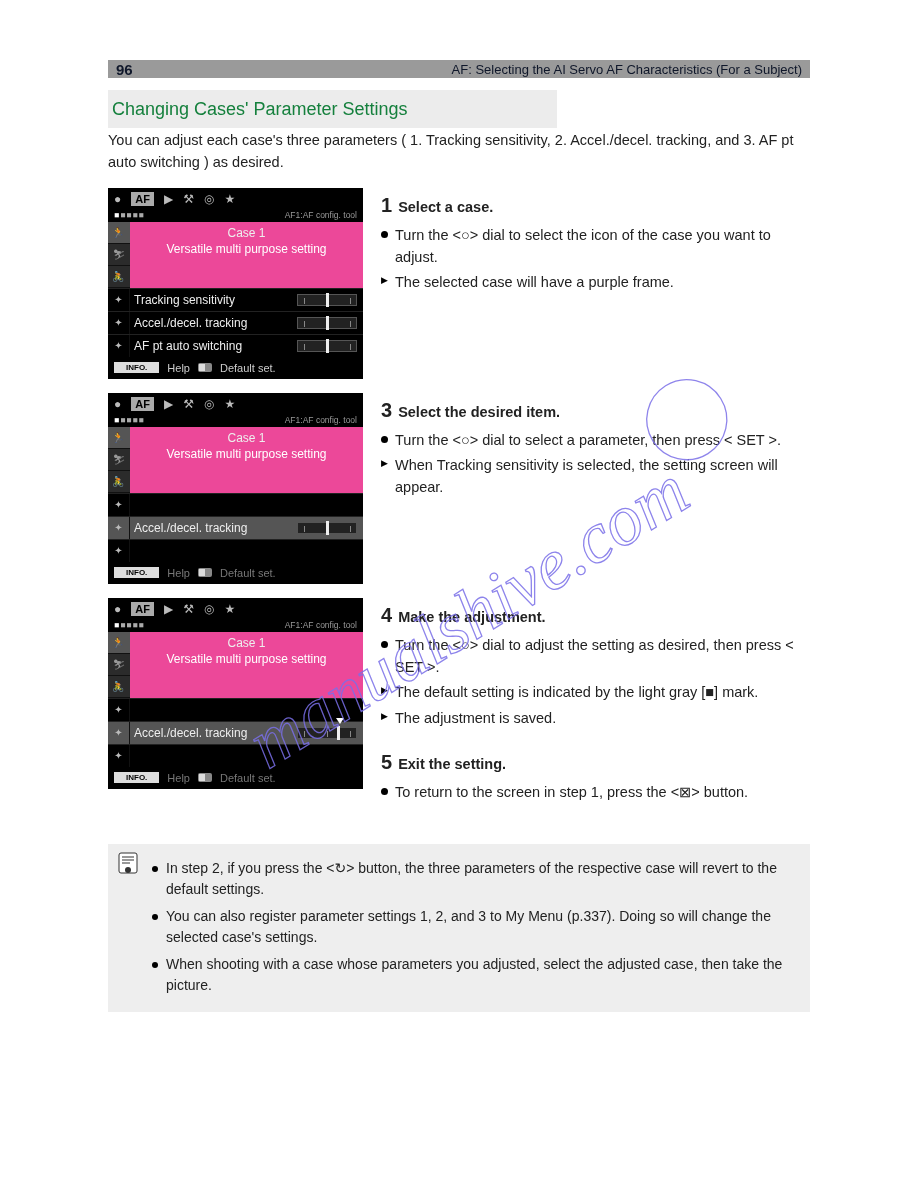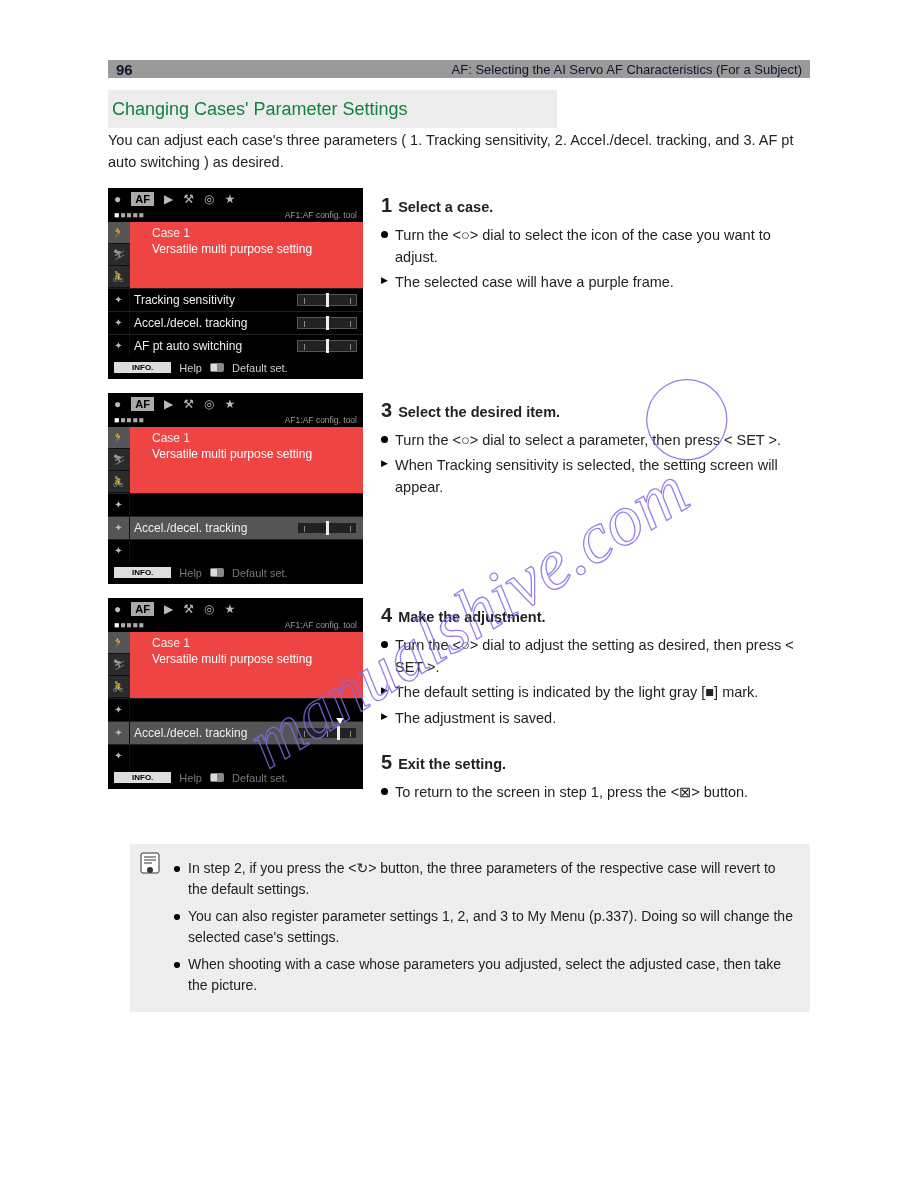--- a/index.html
+++ b/index.html
@@ -32,41 +32,41 @@
   .lcd .top-tabs span.af { background: #aaa; color: #000; font-weight: bold; padding: 1px 4px; font-size: 11px; }
   .lcd .sub-tabs { display: flex; justify-content: space-between; align-items: center; background: #000; padding: 0 6px 2px 6px; font-size: 8.5px; color: #999; }
   .lcd .sub-tabs .dots span { color: #aaa; letter-spacing: 1px; }
   .lcd .sub-tabs .dots span.active { color: #fff; }
 
   .lcd .case-row { display: flex; }
   .lcd .side-icons { width: 22px; background: #2b2b2b; display: flex; flex-direction: column; }
   .lcd .side-icons div { height: 22px; border-bottom: 1px solid #111; display: flex; align-items: center; justify-content: center; font-size: 10px; color: #999; }
   .lcd .side-icons div.active { background: #555; color: #fff; }
 
-  .lcd .case-header { flex: 1; background: #ef4444; padding: 4px 22px; }
+  .lcd .case-header { flex: 1; background: #ec4899; text-align: center; padding: 4px 12px; }
   .lcd .case-header .title { font-size: 12px; color: #eee; }
   .lcd .case-header .desc { font-size: 12px; color: #fff; line-height: 1.25; margin-top: 2px; }
 
   .lcd .param-row { display: flex; align-items: center; background: #000; border-top: 1px solid #222; }
   .lcd .param-row.selected { background: #555; }
   .lcd .param-row .picon { width: 22px; height: 22px; display: flex; align-items: center; justify-content: center; font-size: 10px; color: #bbb; border-right: 1px solid #111; }
   .lcd .param-row .plabel { flex: 1; padding: 3px 4px; font-size: 12px; color: #eee; }
   .lcd .param-row .slider { width: 60px; height: 12px; margin-right: 6px; background: linear-gradient(#222,#222); border: 1px solid #555; position: relative; }
   .lcd .param-row .slider .dot { position: absolute; top: -2px; width: 3px; height: 14px; background: #eee; }
   .lcd .param-row .slider .tick { position: absolute; top: 3px; width: 1px; height: 6px; background: #888; }
   .lcd .param-row .slider-pointer { position: absolute; top: -10px; width: 0; height: 0; border-left: 4px solid transparent; border-right: 4px solid transparent; border-top: 6px solid #fff; }
 
   .lcd .footer { display: flex; align-items: center; background: #000; height: 22px; padding: 0 6px; gap: 8px; font-size: 11px; color: #ccc; }
-  .lcd .footer .info-btn { background: #ddd; color: #000; font-size: 8px; padding: 1px 18px; font-weight: bold; }
+  .lcd .footer .info-btn { background: #ddd; color: #000; font-size: 8px; padding: 1px 12px; font-weight: bold; }
   .lcd .footer .toggle { display: inline-flex; align-items: center; gap: 2px; }
   .lcd .footer .toggle .sw { width: 14px; height: 9px; background: #888; border-radius: 2px; position: relative; }
   .lcd .footer .toggle .sw:after { content: ""; position: absolute; left: 1px; top: 1px; width: 6px; height: 7px; background: #ddd; }
   .lcd .footer.dim { color: #777; }
 
-  .note-box { background: #eee; margin-top: 40px; padding: 14px 16px 16px 44px; font-size: 14px; line-height: 1.5; position: relative; min-height: 130px; margin-left: 22px; }
+  .note-box { background: #eee; margin-top: 40px; padding: 14px 16px 16px 44px; font-size: 14px; line-height: 1.5; position: relative; min-height: 130px; }
   .note-icon { position: absolute; left: 10px; top: 8px; width: 20px; height: 22px; }
   .note-icon svg { width: 20px; height: 22px; }
   .note-box ul { list-style: none; }
   .note-box ul li { position: relative; padding-left: 14px; margin-bottom: 6px; }
   .note-box ul li:before { content: ""; position: absolute; left: 0; top: 8px; width: 6px; height: 6px; background: #000; border-radius: 50%; }
 
   
   .watermark { position: absolute; left: 120px; top: 340px; width: 700px; height: 560px; pointer-events: none; z-index: 5; }
   .watermark svg { width: 100%; height: 100%; }
 </style>

